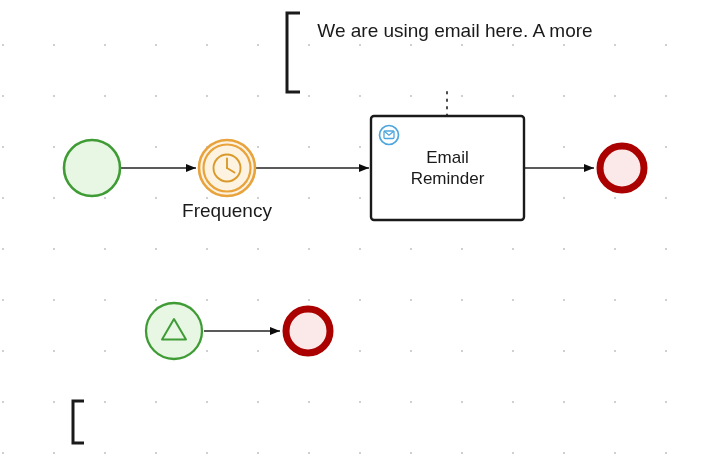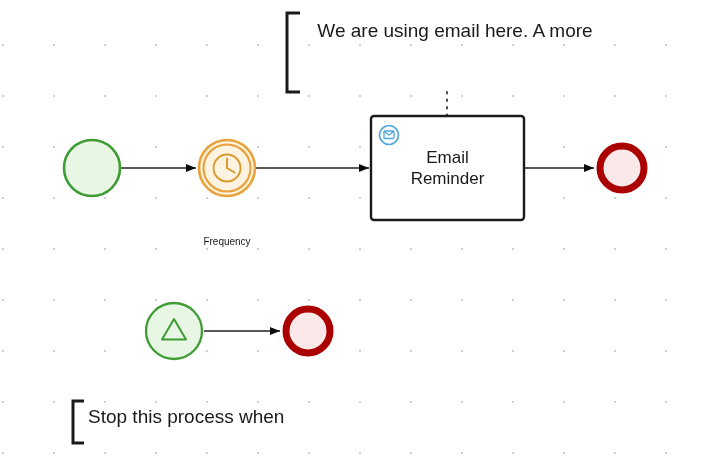--- a/index.html
+++ b/index.html
@@ -32,22 +32,21 @@
   .lbl {
     position: absolute;
     color: #1a1a1a;
     font-family: "Liberation Sans", sans-serif;
     text-align: center;
     white-space: nowrap;
     line-height: 1.18;
     pointer-events: none;
   }
   .node-label {
-    font-size: 10px;
-    margin-top: 36px;
+    font-size: 19px;
   }
   .task-label {
     font-size: 17px;
     white-space: normal;
     line-height: 1.22;
   }
   .anno-text {
     position: absolute;
     color: #1a1a1a;
     font-size: 19px;
@@ -140,16 +139,15 @@
   </div>
 
   <div class="lbl node-label" style="left:167px; top:200px; width:120px;">Frequency</div>
 
 
   <div class="anno-text anno-center" style="left:300px; top:19px; width:310px;">
     <div>We are using email here. A more</div>
   </div>
 
   <div class="anno-text anno-left" style="left:88px; top:405px; width:230px;">
-    <div>Stop this process when</div>
   </div>
 
 </div>
 
 </body></html>

